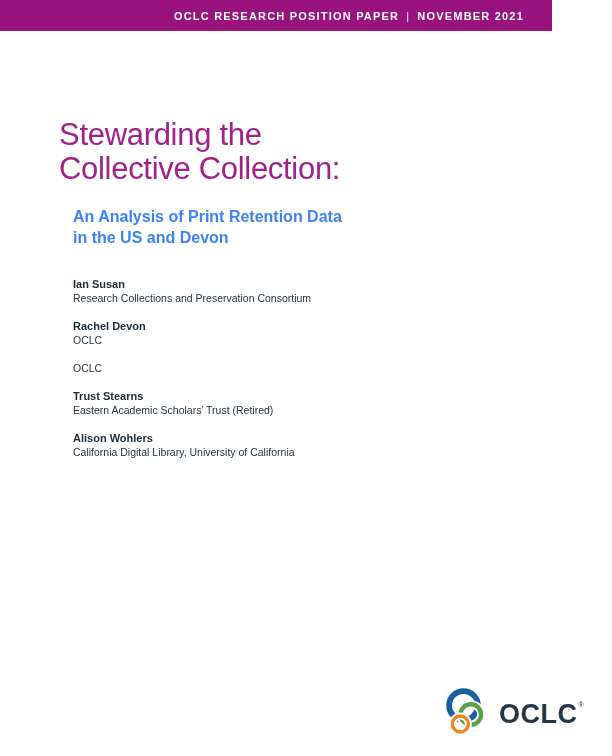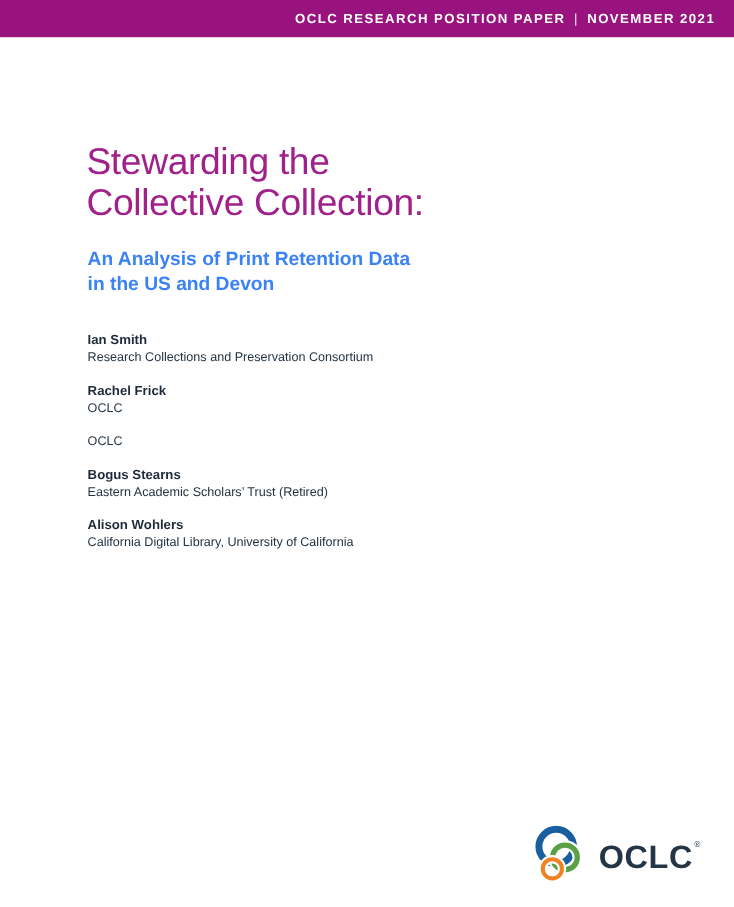--- a/index.html
+++ b/index.html
@@ -9,41 +9,41 @@
     background: #ffffff;
     font-family: "Liberation Sans", sans-serif;
     position: relative;
     overflow: hidden;
   }
 
   
   .banner {
     position: absolute;
     top: 0; left: 0;
-    width: 612px;
+    width: 552px;
     height: 31px;
     background: #99137F;
     box-sizing: border-box;
     display: flex;
     align-items: center;
     justify-content: flex-end;
-    padding-right: 16px;
+    padding-right: 28px;
     color: #ffffff;
     font-size: 11px;
     letter-spacing: 1.2px;
     white-space: nowrap;
   }
   .banner-series { font-weight: 800; }
   .banner-sep { font-weight: 400; margin: 0 7px; opacity: 0.9; }
   .banner-date { font-weight: 600; }
 
   
   .title {
     position: absolute;
-    left: 72px;
+    left: 59px;
     top: 118px;
     margin: 0;
     font-size: 31px;
     font-weight: 300;
     line-height: 33.5px;
     letter-spacing: -0.3px;
     color: #A02189;
   }
   .title span { display: block; }
 
@@ -122,32 +122,32 @@
     <span>Collective Collection:</span>
   </h1>
 
   <h2 class="subtitle">
     <span>An Analysis of Print Retention Data</span>
     <span>in the US and Devon</span>
   </h2>
 
   <section class="authors">
     <div class="author">
-      <div class="author-name">Ian Smith</div>
+      <div class="author-name">Ian Susan</div>
       <div class="author-affiliation">Research Collections and Preservation Consortium</div>
     </div>
     <div class="author">
-      <div class="author-name">Rachel Frick</div>
+      <div class="author-name">Rachel Devon</div>
       <div class="author-affiliation">OCLC</div>
     </div>
     <div class="author">
       <div class="author-affiliation">OCLC</div>
     </div>
     <div class="author">
-      <div class="author-name">Bogus Stearns</div>
+      <div class="author-name">Trust Stearns</div>
       <div class="author-affiliation">Eastern Academic Scholars’ Trust (Retired)</div>
     </div>
     <div class="author">
       <div class="author-name">Alison Wohlers</div>
       <div class="author-affiliation">California Digital Library, University of California</div>
     </div>
   </section>
 
   <footer class="logo">
     <svg width="50" height="48" viewBox="0 0 50 48">

